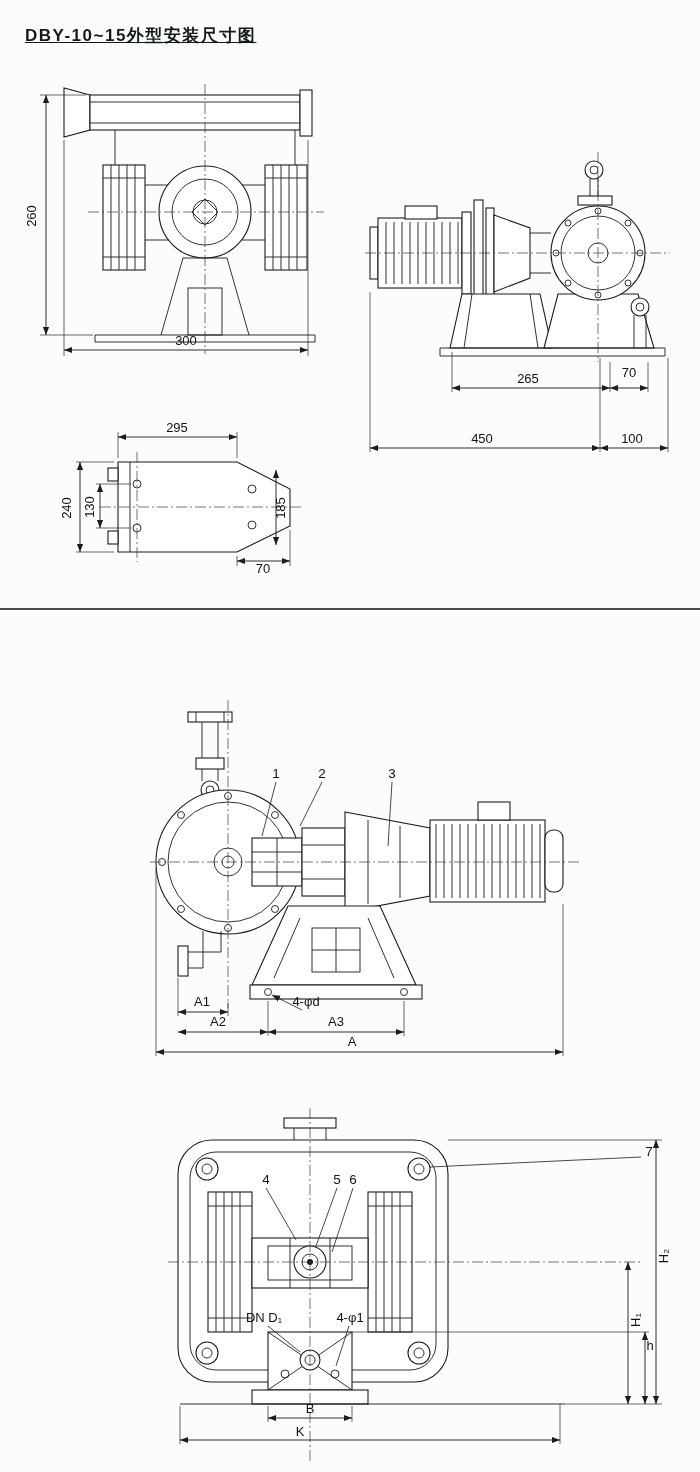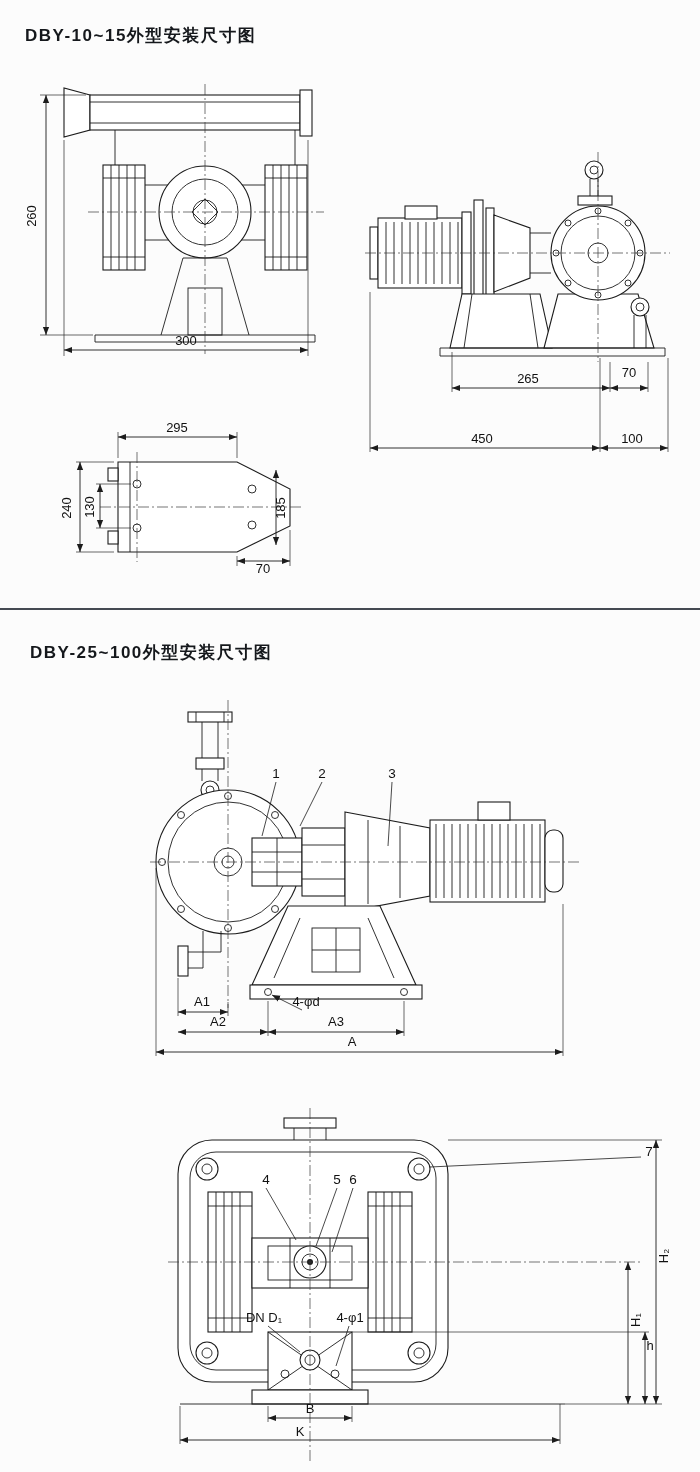--- a/index.html
+++ b/index.html
@@ -1,18 +1,18 @@
 <!DOCTYPE html>
 <html><head>
 <meta charset="utf-8">
 <style>
   html,body{margin:0;padding:0;}
   .page{position:relative;width:700px;height:1472px;background:#fcfcfc;overflow:hidden;
         font-family:"Liberation Sans","DejaVu Sans",sans-serif;}
-  .title{position:absolute;font-size:17px;font-weight:600;color:#15181c;letter-spacing:1.5px;}
+  .title{position:absolute;font-size:17px;font-weight:600;color:#15181c;letter-spacing:1.5px;text-decoration:underline;}
   .t1{top:24px;left:25px;}
   .t2{top:641px;left:30px;}
   .divider{position:absolute;top:608px;left:0;width:700px;height:2px;background:#454a52;}
   svg{position:absolute;left:0;}
   .s1{top:58px;}
   .s2{top:690px;}
   .shape{fill:#ffffff;stroke:#1c1c1c;stroke-width:1.1;}
   .ln{fill:none;stroke:#1c1c1c;stroke-width:.9;}
   .cl{fill:none;stroke:#3a3a3a;stroke-width:.7;stroke-dasharray:11 3 2 3;}
   .ext{fill:none;stroke:#2a2a2a;stroke-width:.7;}
@@ -20,21 +20,20 @@
   .ldr{fill:none;stroke:#1c1c1c;stroke-width:.8;}
   text{font-family:"Liberation Sans","DejaVu Sans",sans-serif;font-size:13px;fill:#111;}
   .ct{font-size:13.5px;}
 </style>
 </head>
 <body>
 
 <div class="page">
 
   <div class="title t1">DBY-10~15外型安装尺寸图</div>
-  <div class="title t2">DBY-25~100外型安装尺寸图</div>
   <div class="divider"></div>
 
   <svg class="s1" width="700" height="548" viewBox="0 58 700 548">
     <defs>
       <marker id="a1" viewBox="0 0 10 10" refX="9" refY="5" markerWidth="9" markerHeight="9" orient="auto-start-reverse" markerUnits="userSpaceOnUse">
         <path d="M0,1.5 L9,5 L0,8.5 z" fill="#1c1c1c"></path>
       </marker>
     </defs>
 
     <g>

